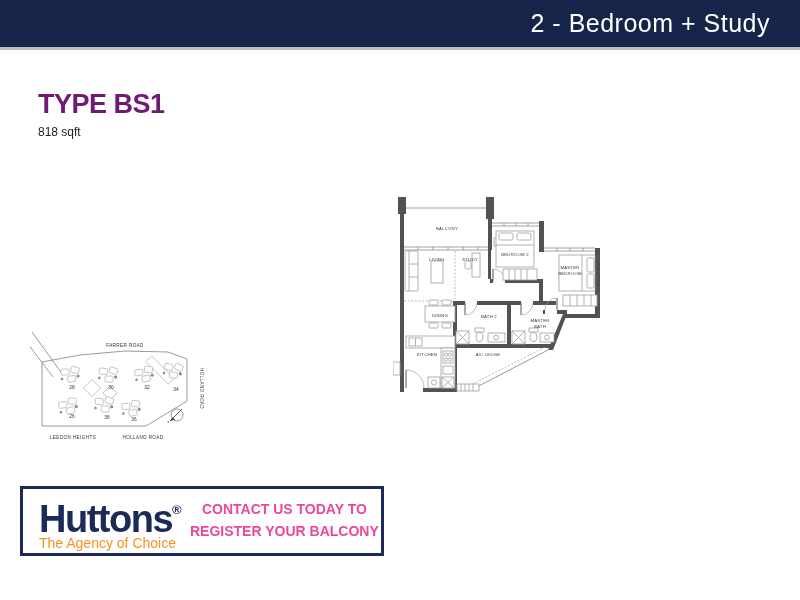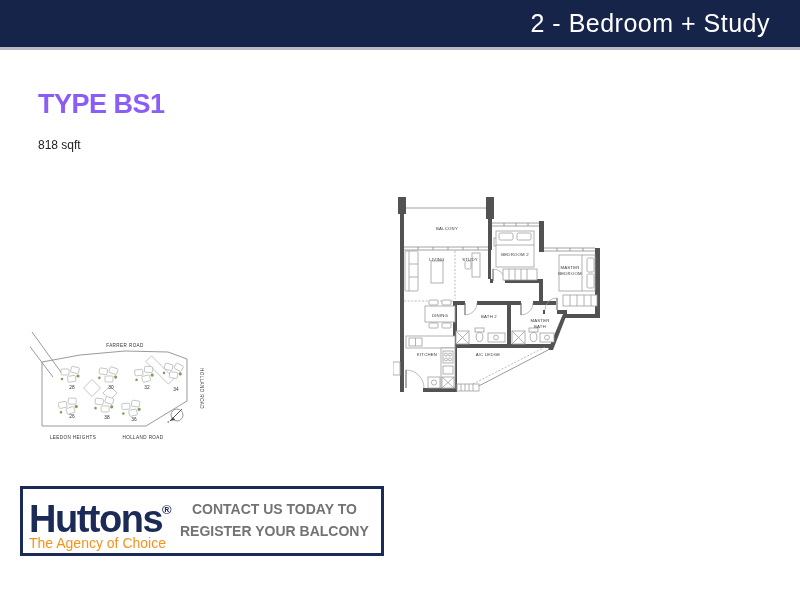--- a/index.html
+++ b/index.html
@@ -5,47 +5,47 @@
   html,body{margin:0;padding:0;background:#fff;}
   .page{position:relative;width:800px;height:600px;background:#ffffff;overflow:hidden;
         font-family:"Liberation Sans", sans-serif;}
   
   .topbar{position:absolute;left:0;top:0;width:800px;height:47px;background:#16244a;}
   .topbar .title{position:absolute;right:30px;top:0;line-height:47px;color:#ffffff;
                  font-size:25px;letter-spacing:0.5px;}
   .topbar-edge{position:absolute;left:0;top:47px;width:800px;height:3px;background:#b9bcc2;}
   
   .unit-block{position:absolute;left:38px;top:90px;}
-  .unit-type{font-size:27px;font-weight:bold;color:#8b5cf6;letter-spacing:-0.5px;line-height:28px;}
-  .unit-area{font-size:12px;color:#222;margin-top:20px;}
+  .unit-type{font-size:27px;font-weight:bold;color:#701a75;letter-spacing:-0.5px;line-height:28px;}
+  .unit-area{font-size:12px;color:#222;margin-top:7px;}
   
   .floorplan{position:absolute;left:393px;top:193px;width:212px;height:212px;}
   .sitemap{position:absolute;left:30px;top:330px;width:190px;height:120px;}
   svg text{font-family:"Liberation Sans", sans-serif;}
   .room-label{font-size:4.3px;fill:#3a3a3a;letter-spacing:0.2px;}
   .map-road{font-size:4.6px;fill:#333;letter-spacing:0.4px;}
   .map-blk{font-size:4.8px;fill:#333;}
   .wall{fill:#525252;}
   .thin{stroke:#8a8a8a;stroke-width:0.8;fill:none;}
   .furn{stroke:#9f9f9f;stroke-width:0.8;fill:#ffffff;}
   .furnl{stroke:#9f9f9f;stroke-width:0.8;fill:none;}
   .door{stroke:#9f9f9f;stroke-width:0.7;fill:none;}
   .leaf{stroke:#666;stroke-width:1.1;}
   .dash{stroke:#9f9f9f;stroke-width:0.7;stroke-dasharray:2,1.6;fill:none;}
   .mapln{stroke:#8f8f8f;stroke-width:0.9;fill:none;}
   .bldg{stroke:#b0b0b0;stroke-width:0.7;fill:#fff;}
   .tree{fill:#7aa05f;stroke:none;}
   
   .logo-box{position:absolute;left:20px;top:486px;width:358px;height:64px;border:3px solid #1b2a56;
             background:#fff;display:flex;align-items:center;}
-  .logo-left{padding-left:6px;}
+  .logo-left{padding-left:16px;}
   .brand-line{font-size:38px;font-weight:bold;color:#1b2a56;letter-spacing:-1.5px;line-height:36px;}
   .brand-line sup{font-size:13px;font-weight:bold;vertical-align:18px;letter-spacing:0;}
   .tagline{color:#f6921e;font-weight:normal;font-size:14px;text-align:right;margin-top:-2px;padding-right:12px;}
-  .cta{margin-left:2px;color:#737373;font-weight:bold;font-size:14px;line-height:1.55;
+  .cta{margin-left:2px;color:#ec4899;font-weight:bold;font-size:14px;line-height:1.55;
        white-space:nowrap;text-align:center;}
 </style>
 </head>
 <body>
 
 <div class="page">
 
   <div class="topbar">
     <div class="title">2 - Bedroom + Study</div>
   </div>

